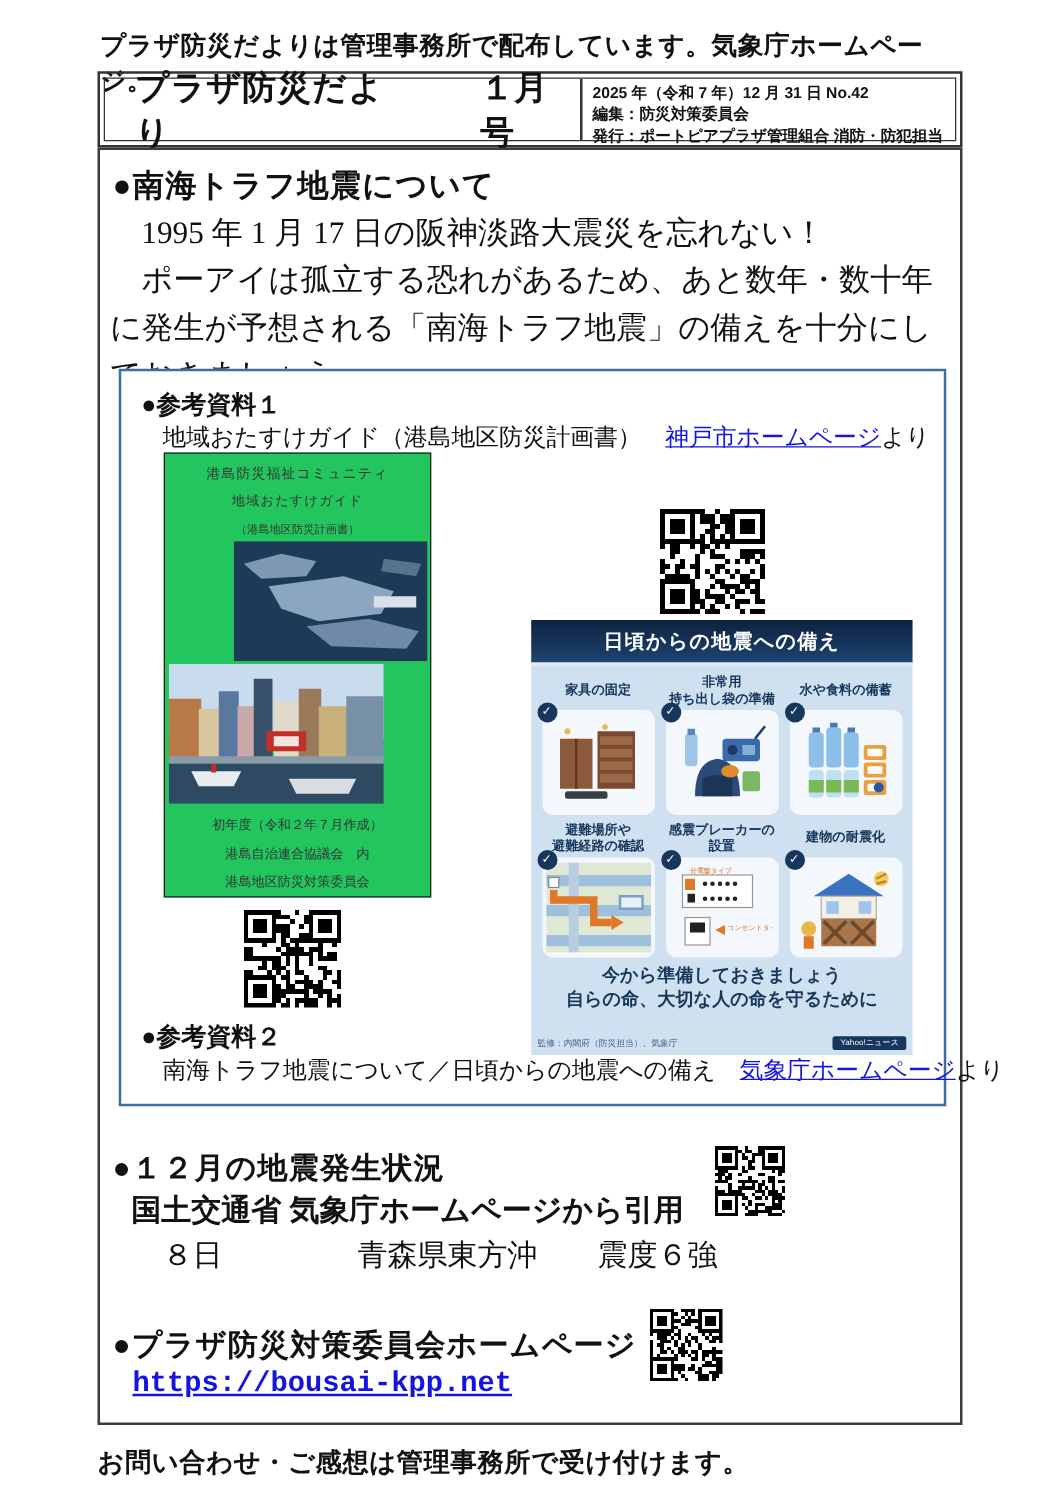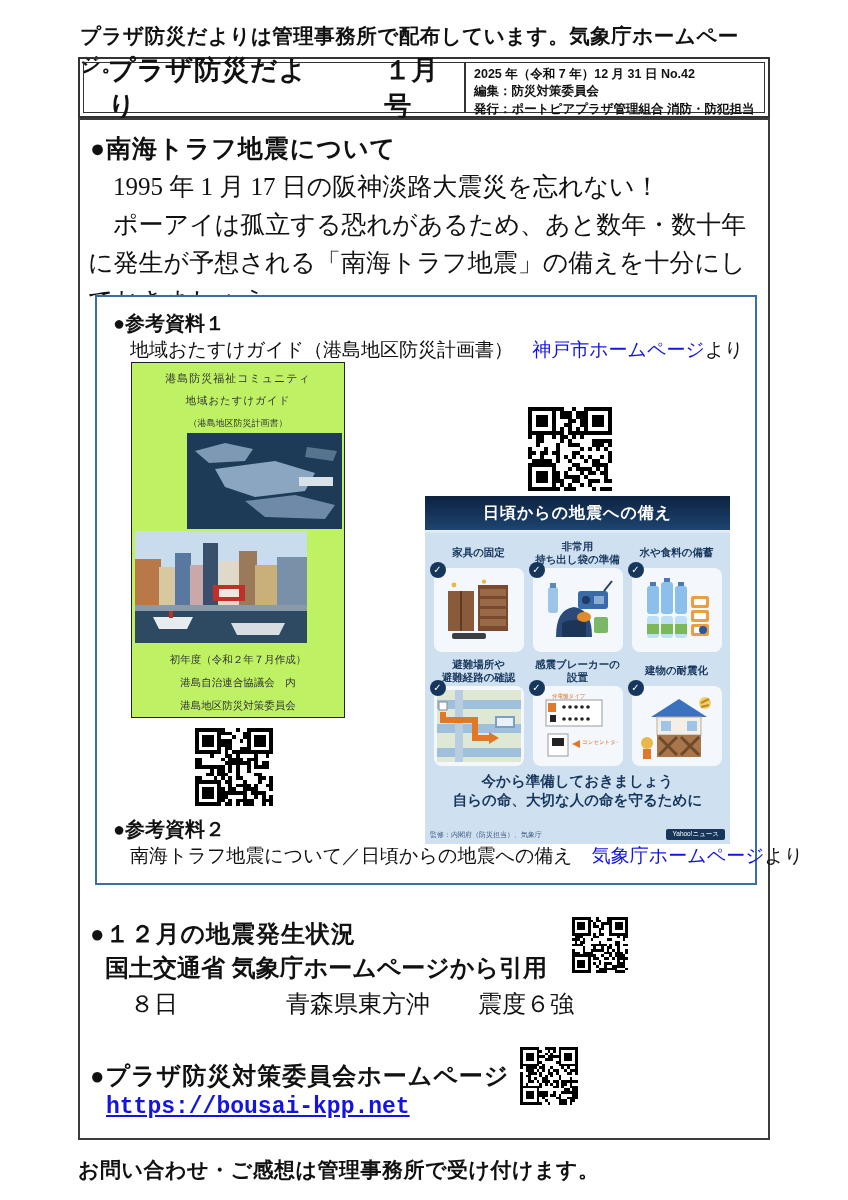--- a/index.html
+++ b/index.html
@@ -28,23 +28,23 @@
                 font-size:12.5px;font-weight:bold;line-height:1.38;}
 
   .main-box{left:78px;top:118px;width:692px;height:1022px;border:2px solid #3c3c3c;box-sizing:border-box;}
 
   .memo-heading{left:90px;top:132px;font-size:25px;font-weight:bold;letter-spacing:1px;}
   .memo-body{left:88px;top:168px;width:672px;font-size:25px;line-height:38px;}
 
   .ref-box{left:95px;top:295px;width:662px;height:590px;border:2px solid var(--box-blue);box-sizing:border-box;background:#fff;}
   .ref-heading{font-size:20px;font-weight:bold;}
   .ref-line{font-size:19px;}
-  .doc-link{color:var(--link-blue);cursor:pointer;}
-
-  .booklet{left:131px;top:362px;width:214px;height:356px;border:1.5px solid #222;background:#bef264;box-sizing:border-box;}
+  .doc-link{color:var(--link-blue);text-decoration:underline;cursor:pointer;}
+
+  .booklet{left:131px;top:362px;width:214px;height:356px;border:1.5px solid #222;background:#22c55e;box-sizing:border-box;}
   .booklet div{position:absolute;width:100%;text-align:center;color:#333;}
   .bk-t1{top:8px;font-size:11px;letter-spacing:1px;}
   .bk-t2{top:31px;font-size:10.5px;letter-spacing:1px;}
   .bk-t3{top:54px;font-size:9px;}
   .bk-f1{top:290px;font-size:10.5px;}
   .bk-f2{top:313px;font-size:10.5px;}
   .bk-f3{top:336px;font-size:10.5px;}
   .bk-aerial{position:absolute;left:55px;top:70px;width:155px;height:96px;}
   .bk-city{position:absolute;left:3px;top:168px;width:172px;height:112px;}
 

